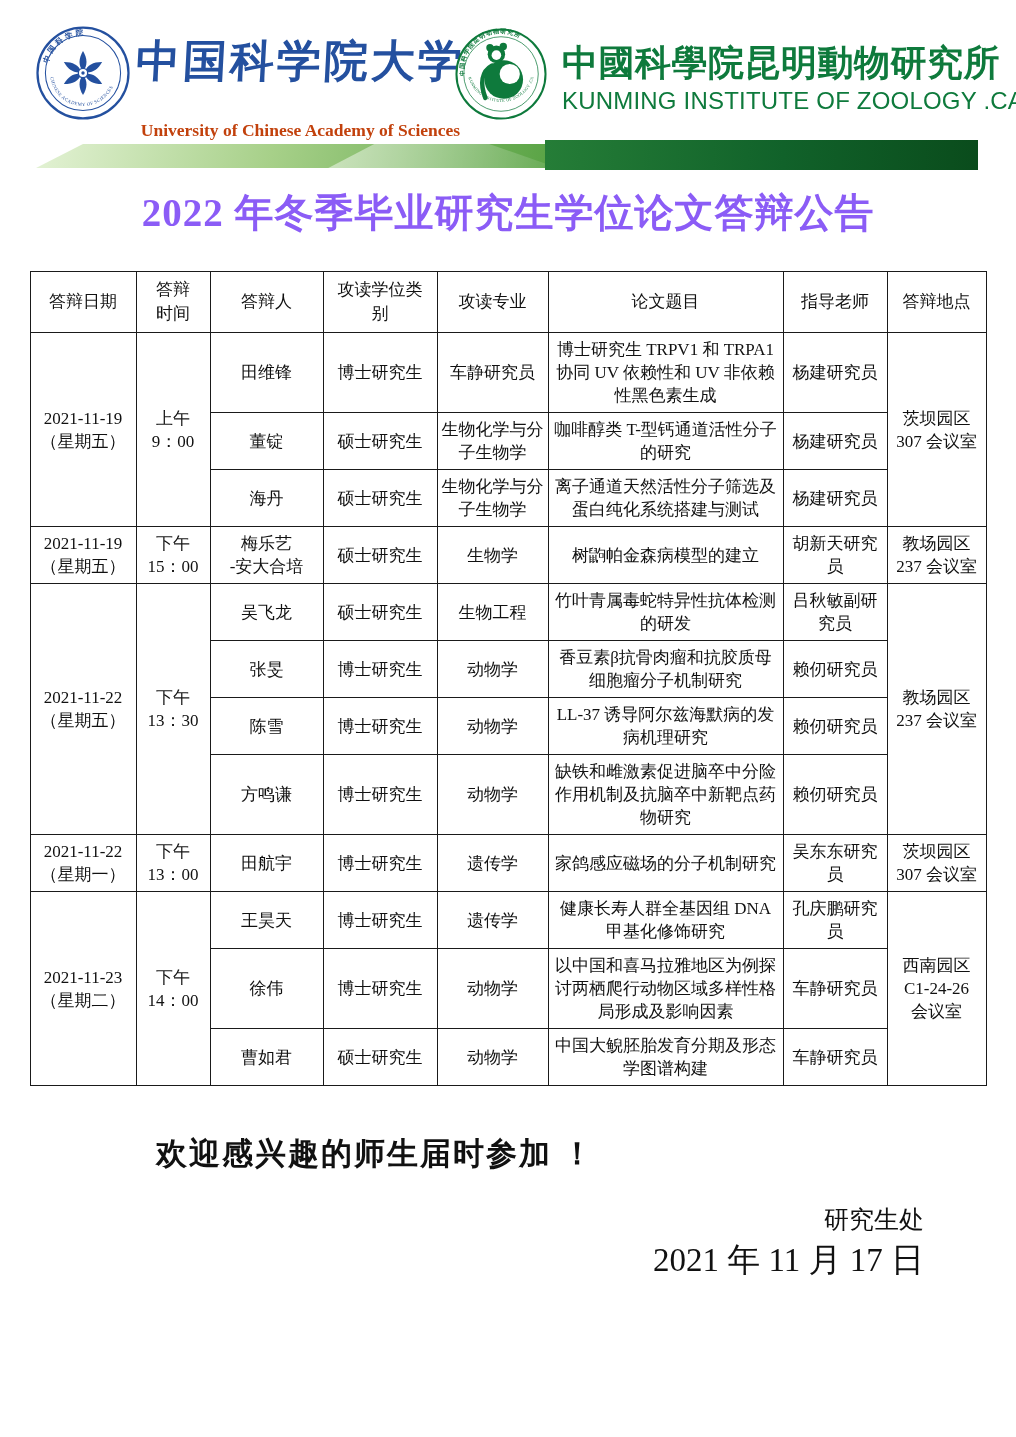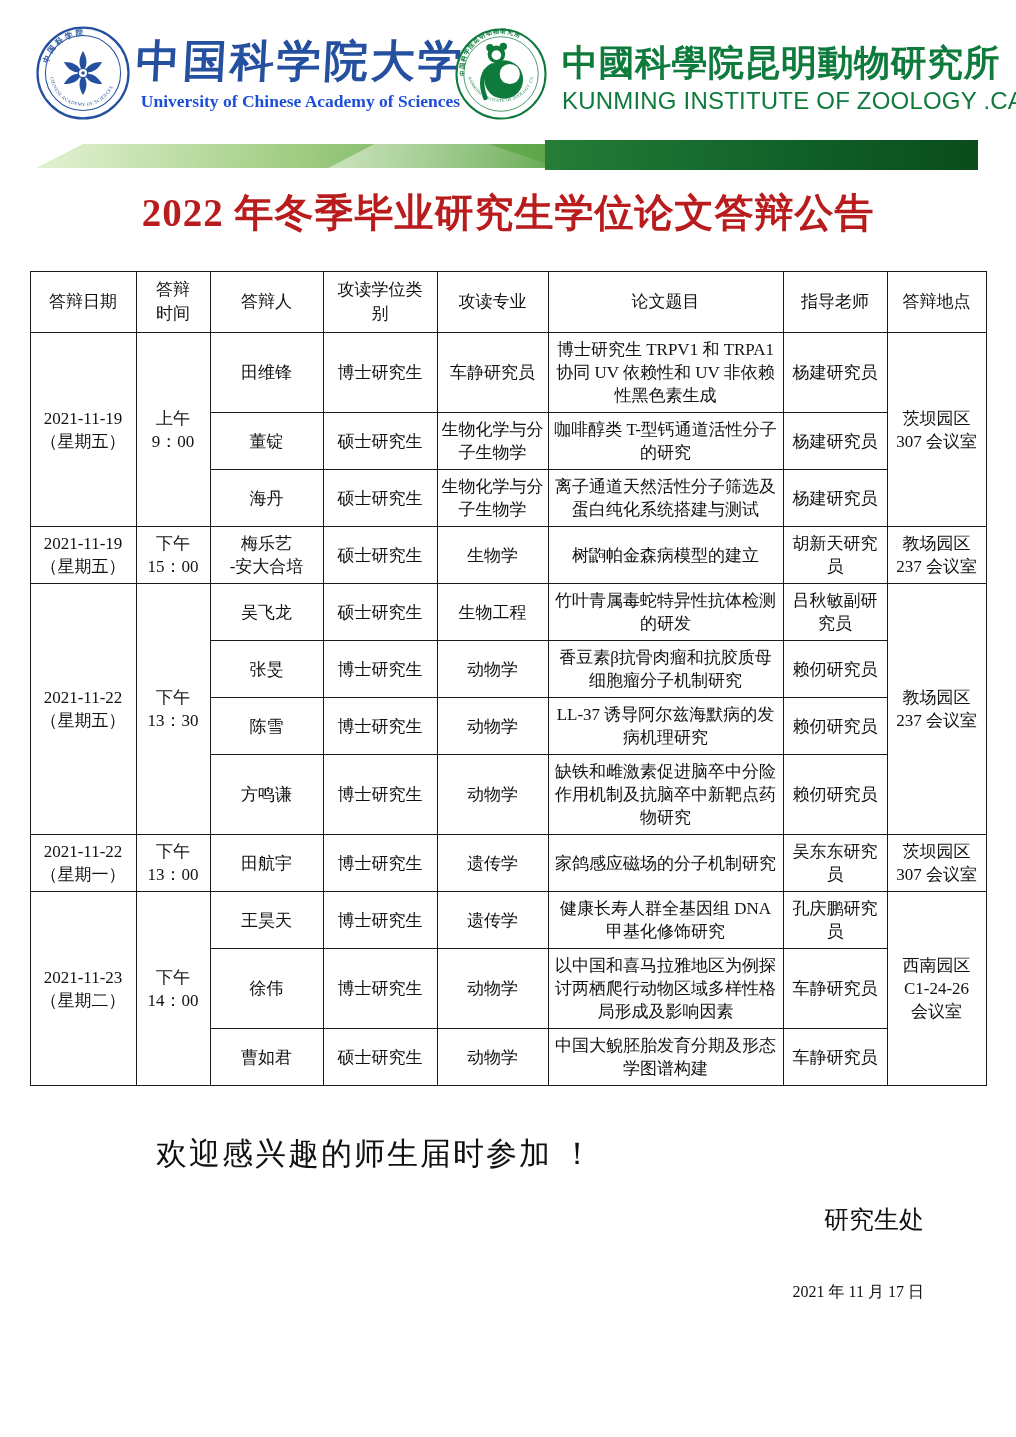--- a/index.html
+++ b/index.html
@@ -6,49 +6,49 @@
   body{width:1016px;height:1437px;overflow:hidden;font-family:"Liberation Serif", serif;color:#111;}
   .page{position:relative;width:1016px;height:1437px;background:#fff;}
 
   
   .masthead{position:relative;height:182px;}
   .seal{position:absolute;}
   .seal-ucas{left:36px;top:26px;width:94px;height:94px;}
   .seal-kiz{left:455px;top:28px;width:92px;height:92px;}
   .ucas-text{position:absolute;left:133px;top:34px;width:335px;text-align:center;}
   .ucas-zh{font-size:44px;font-weight:bold;color:#24509f;letter-spacing:3px;line-height:56px;transform:skewX(-3deg);white-space:nowrap;}
-  .ucas-en{font-size:17.5px;font-weight:bold;color:#1d4ed8;line-height:22px;white-space:nowrap;}
+  .ucas-en{font-size:17.5px;font-weight:bold;color:#c2410c;line-height:22px;white-space:nowrap;margin-top:29px;}
   .kiz-text{position:absolute;left:549px;top:40px;width:440px;text-align:left;margin-left:13px;}
   .kiz-zh{font-size:36px;font-weight:bold;color:#0e7a3c;letter-spacing:0.5px;line-height:46px;white-space:nowrap;}
   .kiz-en{font-family:"Liberation Sans", sans-serif;font-size:24px;color:#0e7a3c;line-height:30px;letter-spacing:0.2px;white-space:nowrap;}
 
   .ribbon{position:absolute;left:36px;top:140px;width:942px;height:31px;}
   .ribbon-light{position:absolute;left:0;top:4px;width:522px;height:24px;
     background:linear-gradient(100deg,#e3f2d4 0%,#a7d089 45%,#57a243 100%);
     clip-path:polygon(9% 0,100% 0,100% 100%,0 100%);}
   .ribbon-light::after{content:"";position:absolute;left:56%;top:0;width:44%;height:100%;
     background:linear-gradient(100deg,rgba(255,255,255,0.5),rgba(255,255,255,0.08));
     clip-path:polygon(20% 0,70% 0,100% 100%,0 100%);}
   .ribbon-dark{position:absolute;left:509px;top:0;width:433px;height:30px;
     background:linear-gradient(90deg,#257d37 0%,#11622a 55%,#0a4c1c 100%);}
 
   
-  .doc-title{margin:6px 0 0;text-align:center;font-size:39px;font-weight:bold;letter-spacing:1px;line-height:50px;color:#b91c1c;}
+  .doc-title{margin:6px 0 0;text-align:center;font-size:39px;font-weight:bold;letter-spacing:1px;line-height:50px;color:#8b5cf6;}
 
   
   table.schedule{border-collapse:collapse;table-layout:fixed;width:956px;margin:33px auto 0 auto;font-size:17px;}
   .schedule th,.schedule td{border:1px solid #1a1a1a;text-align:center;vertical-align:middle;
     padding:5px 3px;line-height:23px;white-space:pre-line;font-weight:normal;word-break:break-word;}
   .schedule thead th{height:50px;line-height:24px;}
   .c-thesis{padding:5px 6px;}
 
   
-  .welcome{margin:48px 8px 0 156px;font-size:31px;font-weight:normal;letter-spacing:2px;line-height:40px;}
+  .welcome{margin:48px 8px 0 156px;font-size:31px;font-weight:bold;letter-spacing:2px;line-height:40px;}
   .sign-block{margin:30px 92px 0 auto;width:330px;text-align:right;font-size:25px;line-height:32px;}
-  .sign-date{margin-top:40px;font-size:16px;}
+  .sign-date{margin-top:8px;font-size:33px;}
 </style>
 </head>
 <body>
 
 <div class="page">
 
   <div class="masthead">
 
     <svg class="seal seal-ucas" viewBox="0 0 100 100">
       <defs>

